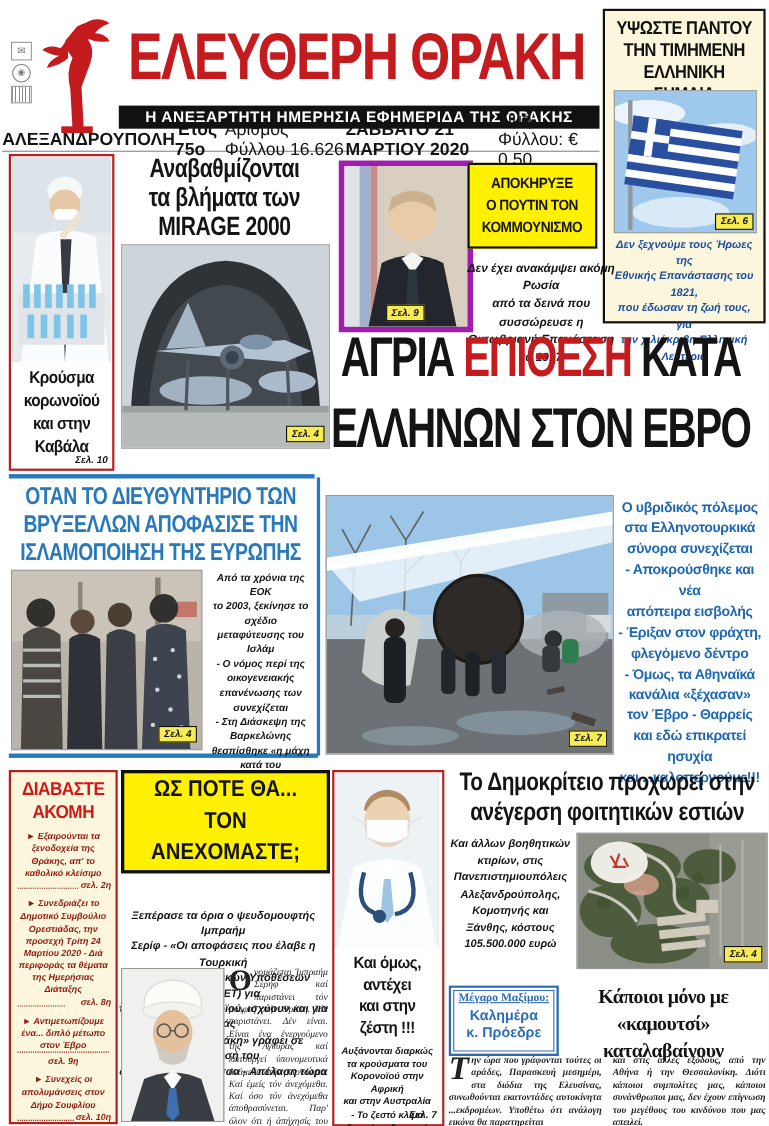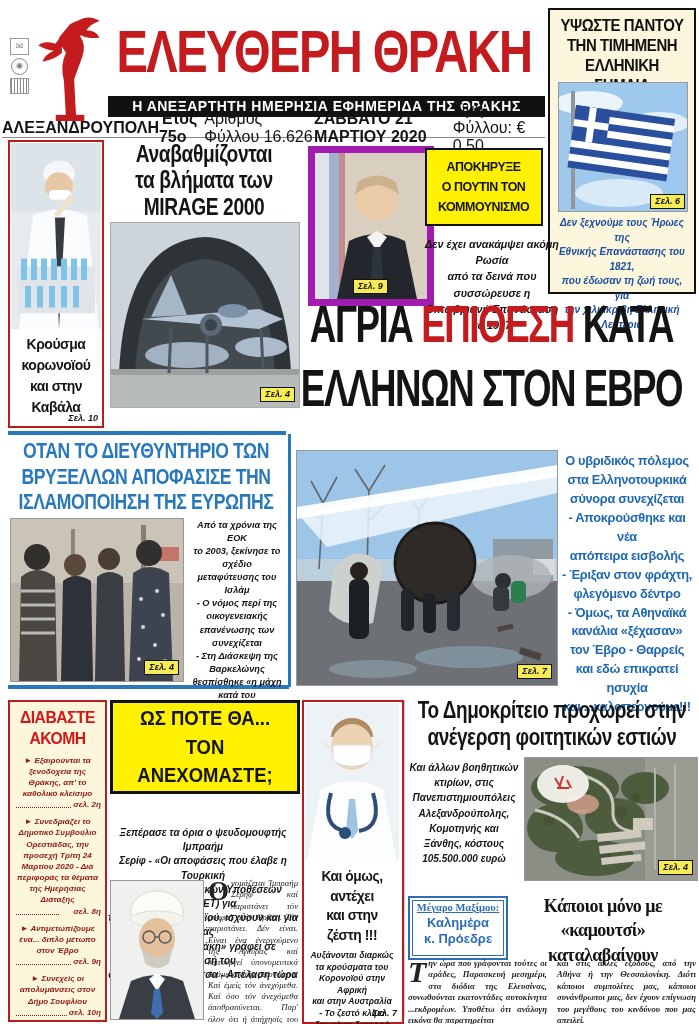--- a/index.html
+++ b/index.html
@@ -144,21 +144,21 @@
       <ellipse cx="122" cy="88" rx="15" ry="7" fill="#7d93a9"></ellipse>
       <circle cx="100" cy="102" r="11" fill="#5c6a78"></circle>
       <circle cx="100" cy="102" r="6" fill="#39434e"></circle>
       <ellipse cx="76" cy="132" rx="42" ry="13" fill="#a2b2c3"></ellipse>
       <ellipse cx="150" cy="124" rx="26" ry="10" fill="#abbbcb"></ellipse>
       <path d="M150 106 L152 146 M96 112 L96 150 M60 104 L58 150" stroke="#4e565e" stroke-width="3" fill="none"></path>
     </svg>
     <span class="pg" style="right:4px;bottom:5px;">Σελ. 4</span>
   </div>
 
-  <div class="photo" style="left:308px;top:146px;width:112px;height:146px;border:7px solid #a21caf;">
+  <div class="photo" style="left:308px;top:146px;width:112px;height:146px;border:5px solid #a21caf;">
     <svg viewBox="0 0 112 146" preserveAspectRatio="none">
       <rect width="112" height="146" fill="#d9cfc1"></rect>
       <rect width="14" height="146" fill="#dfe3ea"></rect>
       <rect x="14" width="10" height="146" fill="#9fb1cc"></rect>
       <rect x="24" width="6" height="146" fill="#c48b8b"></rect>
       <circle cx="62" cy="46" r="22" fill="#e9caa9"></circle>
       <path d="M40 42 q22 -20 44 0 l-3 -13 q-19 -13 -38 0 Z" fill="#cbb18e"></path>
       <path d="M22 146 L34 88 Q62 74 90 88 L102 146 Z" fill="#23262c"></path>
       <path d="M52 84 L62 98 L72 84 L62 78 Z" fill="#f4f4f2"></path>
       <path d="M58 94 L66 94 L68 128 L62 138 L56 128 Z" fill="#2c3440"></path>
@@ -297,21 +297,21 @@
       </div>
       <div style="margin-bottom:6px;">
         <span>►</span> <span>Συνεδριάζει το Δημοτικό Συμβούλιο Ορεστιάδας, την προσεχή Τρίτη 24 Μαρτίου 2020 - Διά περιφοράς τα θέματα της Ημερήσιας Διάταξης</span>
         <span style="display:flex;gap:12px;">
             <span class="leader"></span>
             <span>σελ. 8η</span>
           </span>
       </div>
       <div style="margin-bottom:6px;">
         <span>►</span> <span>Αντιμετωπίζουμε ένα... διπλό μέτωπο στον Έβρο</span>
-        <span style="display:flex;">
+        <span style="display:flex;flex-direction:column;">
             <span class="leader"></span>
             <span>σελ. 9η</span>
           </span>
       </div>
       <div style="margin-bottom:14px;">
         <span>►</span> <span>Συνεχείς οι απολυμάνσεις στον Δήμο Σουφλίου</span>
         <span style="display:flex;">
             <span class="leader"></span>
             <span>σελ. 10η</span>
           </span>

